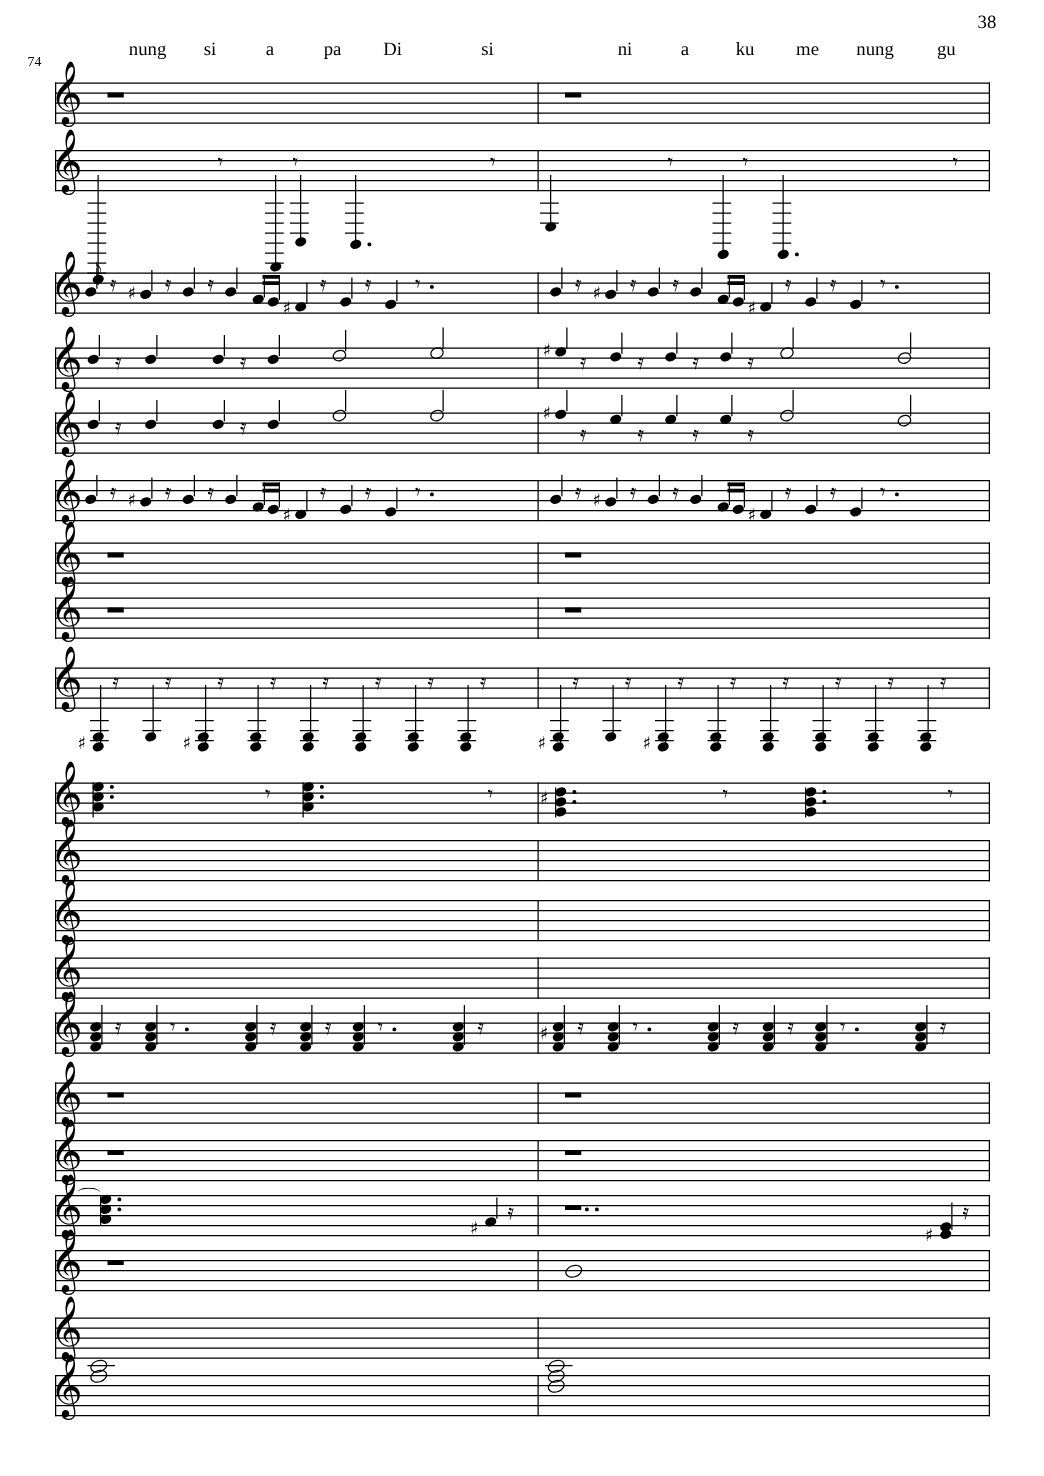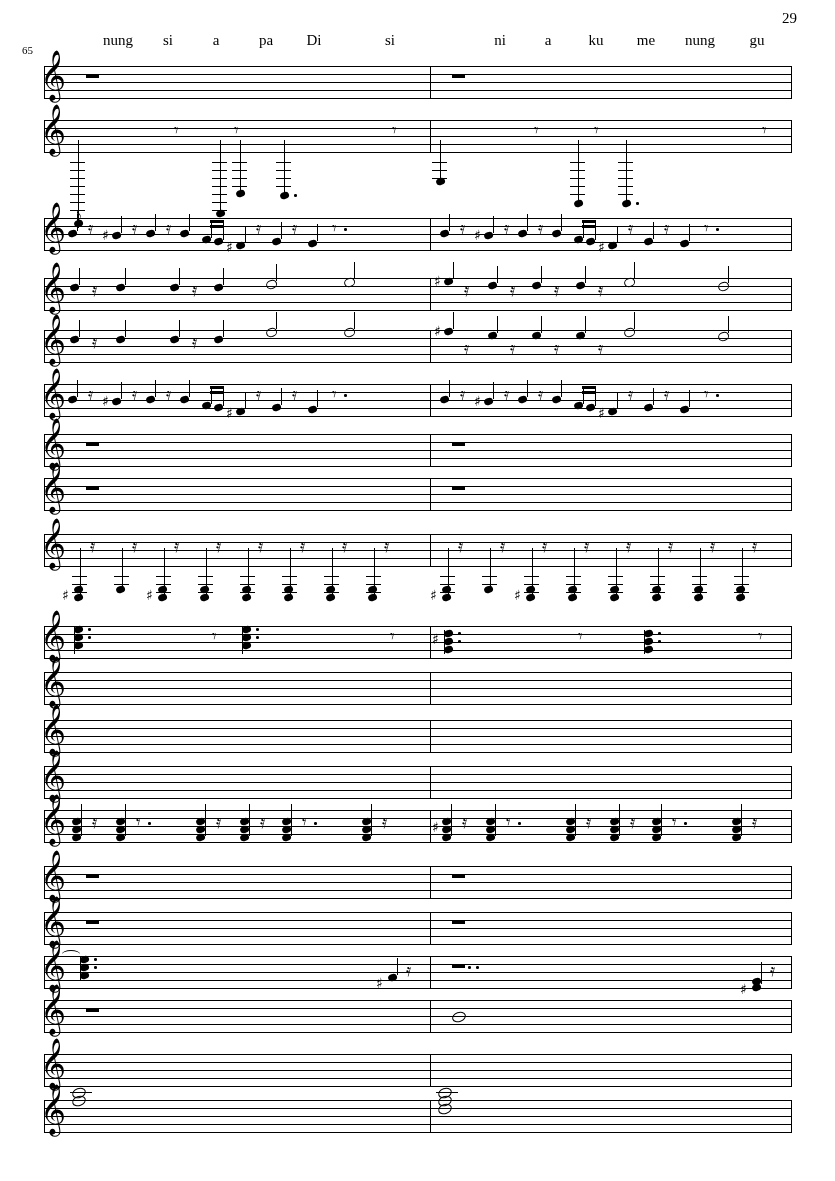--- a/index.html
+++ b/index.html
@@ -138,22 +138,22 @@
     border-radius: 50%;
     height: 7px;
     width: 22px;
   }
 </style>
 </head>
 <body>
 
 <div id="page">
 
-  <div class="page-number">29</div>
-  <div class="measure-number">65</div>
+  <div class="page-number">38</div>
+  <div class="measure-number">74</div>
 
   <div class="lyric" style="left:118px; top:32px;">nung</div>
   <div class="lyric" style="left:168px; top:32px;">si</div>
   <div class="lyric" style="left:216px; top:32px;">a</div>
   <div class="lyric" style="left:266px; top:32px;">pa</div>
   <div class="lyric" style="left:314px; top:32px;">Di</div>
   <div class="lyric" style="left:390px; top:32px;">si</div>
   <div class="lyric" style="left:500px; top:32px;">ni</div>
   <div class="lyric" style="left:548px; top:32px;">a</div>
   <div class="lyric" style="left:596px; top:32px;">ku</div>

